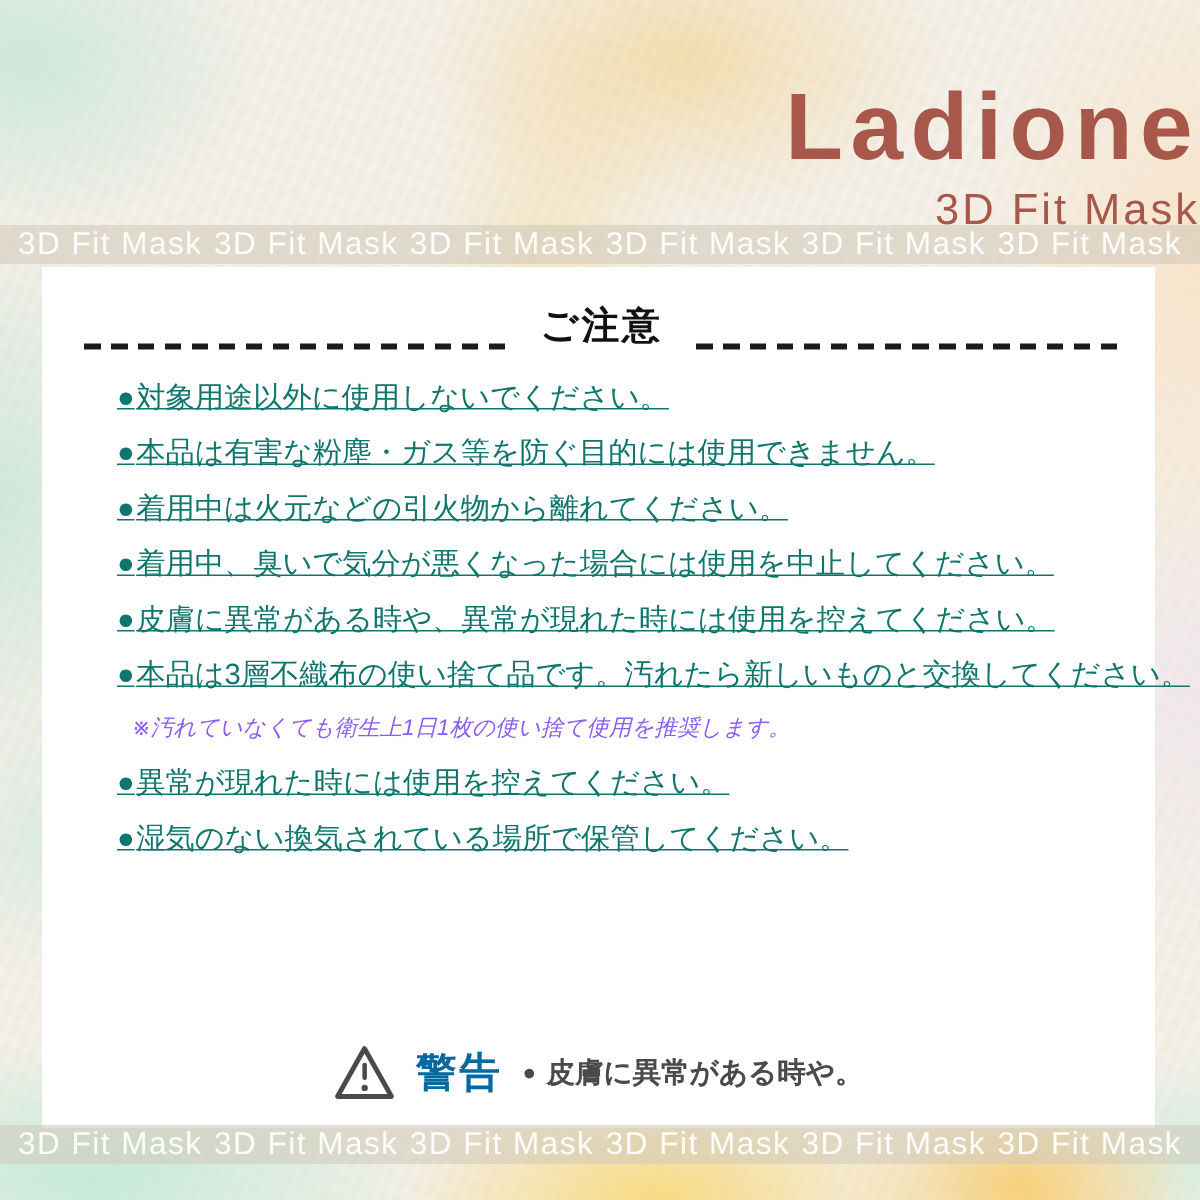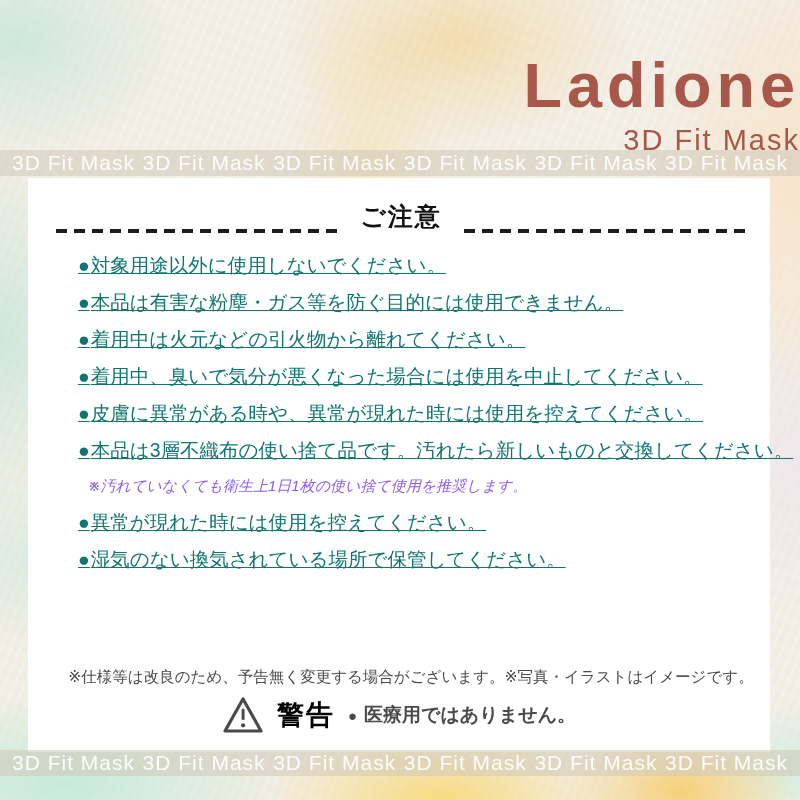--- a/index.html
+++ b/index.html
@@ -71,21 +71,21 @@
     color:#8b5cf6;white-space:nowrap;list-style:none;font-style:italic;
   }
   .footnote{
     position:absolute;top:489px;left:30px;right:6px;
     font-size:15.5px;color:#4b4b4b;white-space:nowrap;text-align:center;font-weight:500;
   }
   .warning-row{
     position:absolute;top:518px;left:0;right:0;
     display:flex;align-items:center;justify-content:center;gap:13px;
   }
-  .warning-label{font-size:27px;font-weight:700;color:#000000;letter-spacing:2px;}
+  .warning-label{font-size:27px;font-weight:700;color:#0369a1;letter-spacing:2px;}
   .warning-note{display:flex;align-items:center;gap:7px;font-size:19px;font-weight:700;color:#4a4a4a;}
   .warning-note .bullet{font-size:15px;line-height:1;}
   .warning-icon{display:flex;align-items:center;}
 </style>
 </head>
 <body>
 
 <div class="logo-wrap">
   <div class="brand-name">Ladione</div>
   <span class="brand-ruby" style="position:absolute;top:2px;left:50%;transform:translateX(85px);">ラディオネ</span>
@@ -114,34 +114,33 @@
     <li class="item"><span class="bullet">●</span><span>本品は有害な粉塵・ガス等を防ぐ目的には使用できません。</span></li>
     <li class="item"><span class="bullet">●</span><span>着用中は火元などの引火物から離れてください。</span></li>
     <li class="item"><span class="bullet">●</span><span>着用中、臭いで気分が悪くなった場合には使用を中止してください。</span></li>
     <li class="item"><span class="bullet">●</span><span>皮膚に異常がある時や、異常が現れた時には使用を控えてください。</span></li>
     <li class="item"><span class="bullet">●</span><span>本品は3層不織布の使い捨て品です。汚れたら新しいものと交換してください。</span></li>
     <li class="subnote">※汚れていなくても衛生上1日1枚の使い捨て使用を推奨します。</li>
     <li class="item"><span class="bullet">●</span><span>異常が現れた時には使用を控えてください。</span></li>
     <li class="item"><span class="bullet">●</span><span>湿気のない換気されている場所で保管してください。</span></li>
   </ul>
 
-  <div class="footnote">※仕様等は改良のため、予告無く変更する場合がございます。※写真・イラストはイメージです。</div>
 
   <div class="warning-row">
     <span class="warning-icon">
       <svg width="42" height="38" viewBox="0 0 42 38">
         <path d="M21 3 L39 35 H3 Z" fill="none" stroke="#4a4a4a" stroke-width="3.2" stroke-linejoin="round"></path>
         <rect x="19.6" y="12.5" width="3" height="11.5" rx="1.5" fill="#4a4a4a"></rect>
         <circle cx="21.1" cy="29.3" r="2.1" fill="#4a4a4a"></circle>
       </svg>
     </span>
     <span class="warning-label">警告</span>
     <span class="warning-note">
       <span class="bullet">●</span>
-      <span>医療用ではありません。</span>
+      <span>皮膚に異常がある時や。</span>
     </span>
   </div>
 
 </div>
 
 <div class="band band-bottom">
   <span>3D Fit Mask</span>
   <span>3D Fit Mask</span>
   <span>3D Fit Mask</span>
   <span>3D Fit Mask</span>

